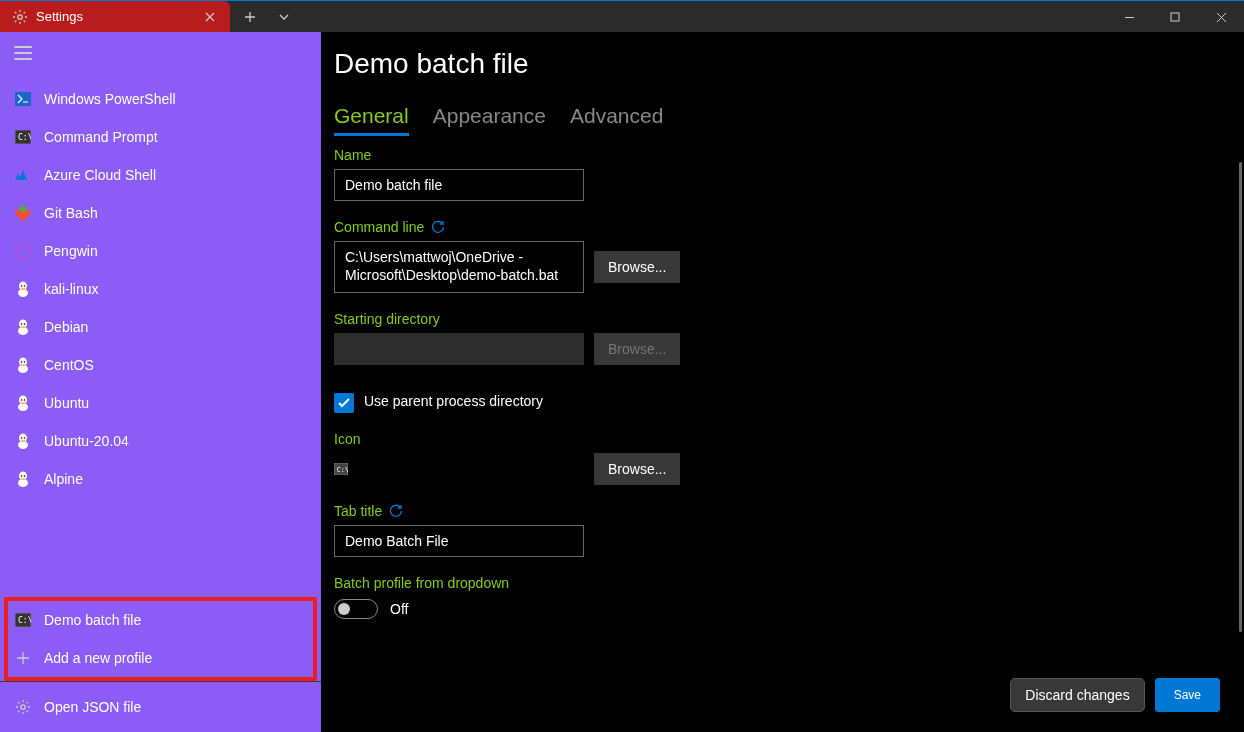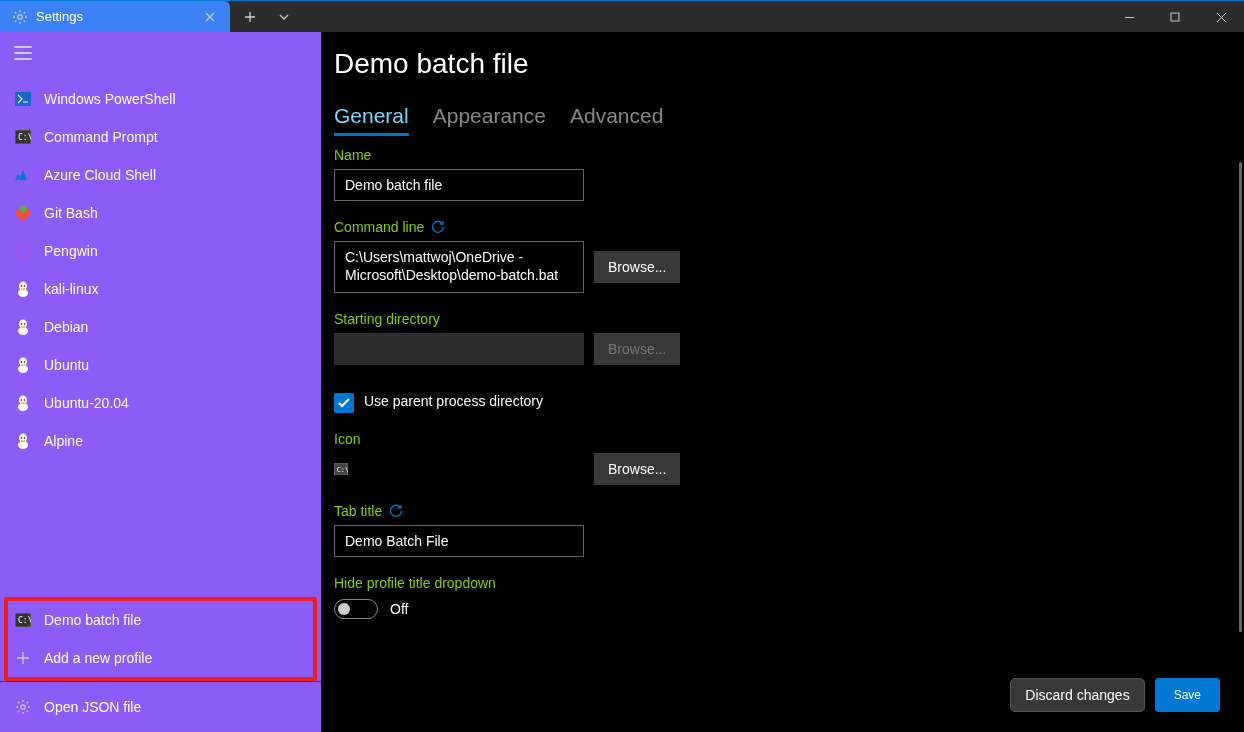--- a/index.html
+++ b/index.html
@@ -13,21 +13,21 @@
   font-size: 14px;
 }
 .titlebar {
   height: 32px;
   background: #2b2b2b;
   display: flex;
   align-items: stretch;
   border-top: 1px solid #0078d4;
 }
 .tab {
-  background: #3b82f6;
+  background: #b91c1c;
   display: flex;
   align-items: center;
   padding: 0 8px 0 12px;
   gap: 8px;
   min-width: 230px;
   border-radius: 0 6px 0 0;
 }
 .tab-icon {
   width: 16px; height: 16px; display: flex; align-items: center; justify-content: center;
 }
@@ -121,21 +121,21 @@
   margin-bottom: 12px;
 }
 .tab-link {
   font-size: 21px;
   color: #888;
   padding-bottom: 6px;
   position: relative;
   cursor: pointer;
 }
 .tab-link.active {
-  color: #7dd3fc;
+  color: #84cc16;
 }
 .tab-link.active::after {
   content: '';
   position: absolute; left: 0; right: 0; bottom: -2px;
   height: 3px; background: #0078d4;
 }
 .field-group { margin-bottom: 18px; }
 .field-label {
   font-size: 14px;
   color: #84cc16;
@@ -355,20 +355,32 @@
         <li class="side-item">
           <span class="side-icon">
               <svg width="14" height="16" viewBox="0 0 14 16">
                 <ellipse cx="7" cy="5" rx="4" ry="4.5" fill="#fff"></ellipse>
                 <ellipse cx="7" cy="12" rx="5" ry="4" fill="#fff"></ellipse>
                 <circle cx="5.5" cy="5" r="0.8" fill="#000"></circle>
                 <circle cx="8.5" cy="5" r="0.8" fill="#000"></circle>
                 <path d="M5 7.5q2 1.5 4 0" stroke="#f90" stroke-width="1.2" fill="none"></path>
               </svg>
             </span>
+          <span>CentOS</span>
+        </li>
+        <li class="side-item">
+          <span class="side-icon">
+              <svg width="14" height="16" viewBox="0 0 14 16">
+                <ellipse cx="7" cy="5" rx="4" ry="4.5" fill="#fff"></ellipse>
+                <ellipse cx="7" cy="12" rx="5" ry="4" fill="#fff"></ellipse>
+                <circle cx="5.5" cy="5" r="0.8" fill="#000"></circle>
+                <circle cx="8.5" cy="5" r="0.8" fill="#000"></circle>
+                <path d="M5 7.5q2 1.5 4 0" stroke="#f90" stroke-width="1.2" fill="none"></path>
+              </svg>
+            </span>
           <span>Ubuntu</span>
         </li>
         <li class="side-item">
           <span class="side-icon">
               <svg width="14" height="16" viewBox="0 0 14 16">
                 <ellipse cx="7" cy="5" rx="4" ry="4.5" fill="#fff"></ellipse>
                 <ellipse cx="7" cy="12" rx="5" ry="4" fill="#fff"></ellipse>
                 <circle cx="5.5" cy="5" r="0.8" fill="#000"></circle>
                 <circle cx="8.5" cy="5" r="0.8" fill="#000"></circle>
                 <path d="M5 7.5q2 1.5 4 0" stroke="#f90" stroke-width="1.2" fill="none"></path>
@@ -489,21 +501,21 @@
               <svg width="14" height="14" viewBox="0 0 14 14" fill="none" stroke="#0078d4" stroke-width="1.3">
                 <path d="M11 3a5.5 5.5 0 1 0 1.5 4"></path>
                 <path d="M12 1v3H9"></path>
               </svg>
             </span>
         </div>
         <input class="text-input" value="Demo Batch File" style="">
       </div>
 
       <div class="field-group">
-        <div class="field-label">Hide profile title dropdown</div>
+        <div class="field-label">Batch profile from dropdown</div>
         <div class="toggle-row">
           <div class="toggle"></div>
           <span>Off</span>
         </div>
       </div>
     </div>
 
     <div class="footer">
       <button class="btn-secondary">Discard changes</button>
       <button class="btn-primary">Save</button>

